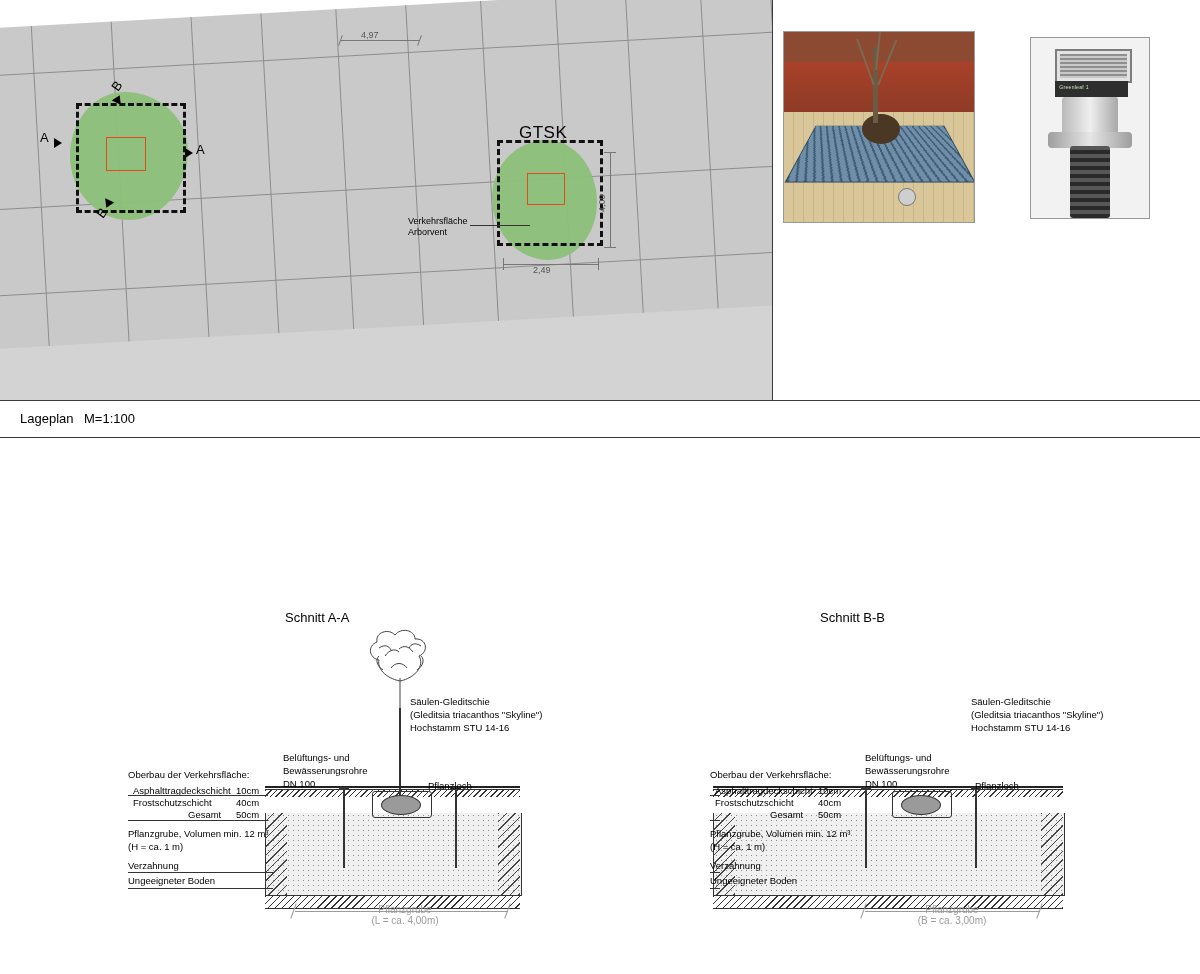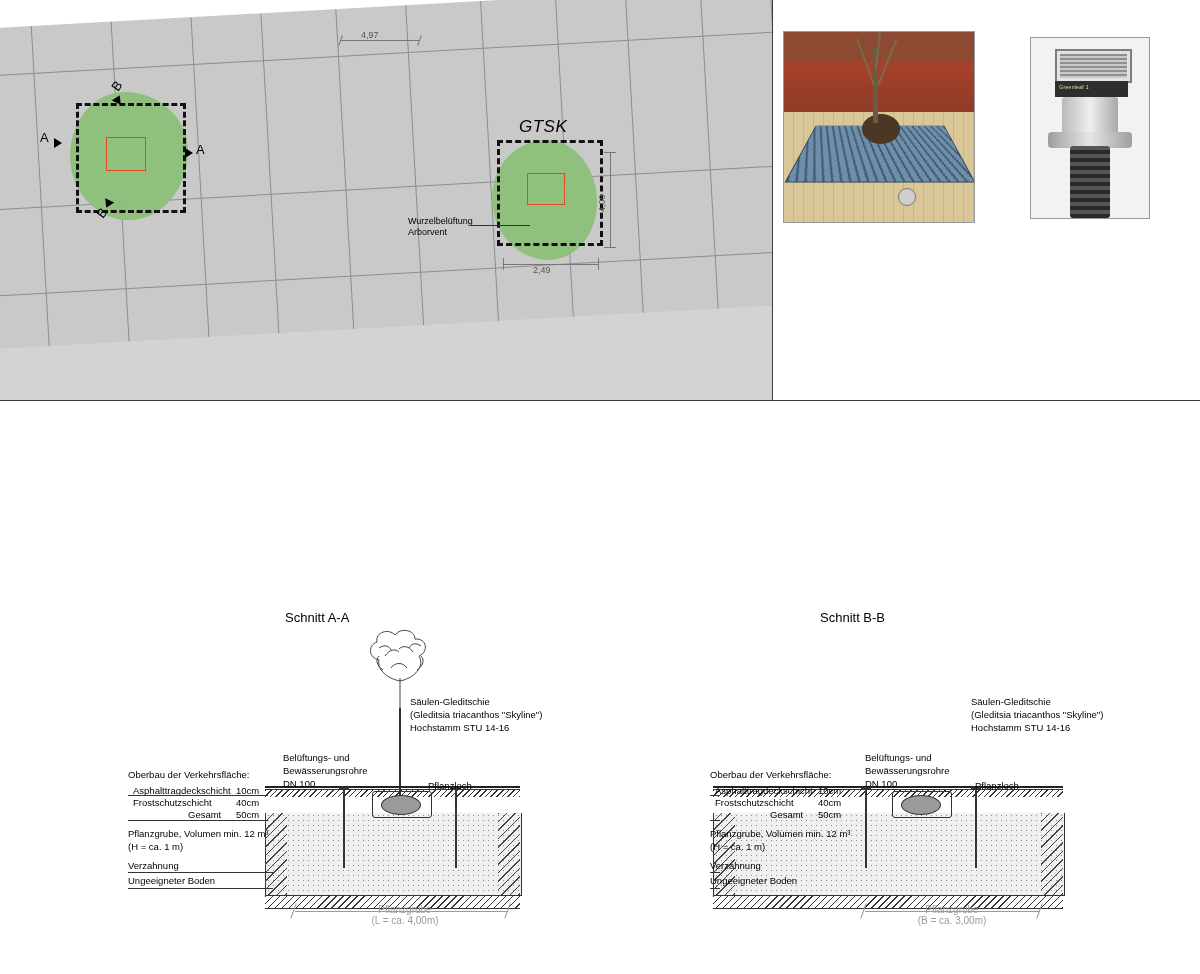--- a/index.html
+++ b/index.html
@@ -180,23 +180,23 @@
 
     <div class="dimline" style="left:340px;top:40px;width:80px;"></div>
     <div class="tick" style="left:340px;top:35px;width:1px;height:11px;transform:rotate(20deg);"></div>
     <div class="tick" style="left:419px;top:35px;width:1px;height:11px;transform:rotate(20deg);"></div>
     <div class="dimtxt" style="left:361px;top:30px;">4,97</div>
 
     <div class="tree-blob b2" style="left:492px;top:140px;width:105px;height:120px;"></div>
     <div class="dash-square" style="left:497px;top:140px;width:100px;height:100px;"></div>
     <div class="orange-square" style="left:527px;top:173px;width:36px;height:30px;"></div>
 
-    <div class="gtsk" style="left:519px;top:117px;font-style:italic;">GTSK</div>
-
-    <div class="lbl small" style="left:408px;top:216px;white-space:pre-line;">Wurzelbelüftung
+    <div class="gtsk" style="left:519px;top:123px;">GTSK</div>
+
+    <div class="lbl small" style="left:408px;top:216px;white-space:pre-line;">Verkehrsfläche
 Arborvent</div>
     <div class="leadline" style="left:470px;top:225px;width:60px;background:#333;"></div>
 
     <div class="dimline v" style="left:610px;top:152px;width:1px;height:96px;background:#777;"></div>
     <div class="tick" style="left:604px;top:152px;width:12px;height:1px;"></div>
     <div class="tick" style="left:604px;top:247px;width:12px;height:1px;"></div>
     <div class="dimtxt" style="left:597px;top:212px;transform:rotate(-90deg);transform-origin:left top;">4,00</div>
 
     <div class="dimline" style="left:503px;top:264px;width:96px;"></div>
     <div class="tick" style="left:503px;top:258px;width:1px;height:12px;"></div>
@@ -225,20 +225,24 @@
         </div>
       <div class="p2-plate"></div>
       <div class="p2-label">Greenleaf 1</div>
       <div class="p2-body"></div>
       <div class="p2-flange"></div>
       <div class="p2-pipe"></div>
     </div>
 
   </div>
 
+  <div class="lageplan-bar">
+    <div class="txt">Lageplan</div>
+    <div class="scale">M=1:100</div>
+  </div>
 
   <div class="sections">
 
     <div class="sec" style="left:0px;">
       <div class="sec-title" style="left:285px;top:172px;">Schnitt A-A</div>
 
       <div class="crown" style="position:absolute;left:355px;top:188px;">
         <svg width="90" height="90" viewBox="0 0 90 90">
           <g fill="none" stroke="#444" stroke-width="1">
             <path d="M45 90 L45 52"></path>

